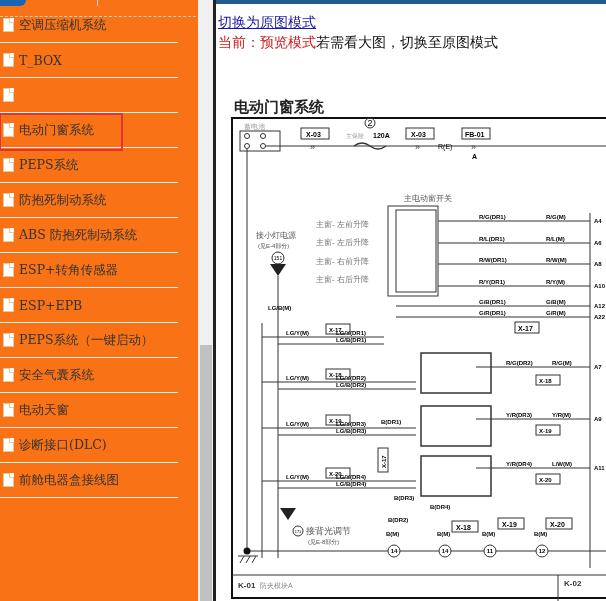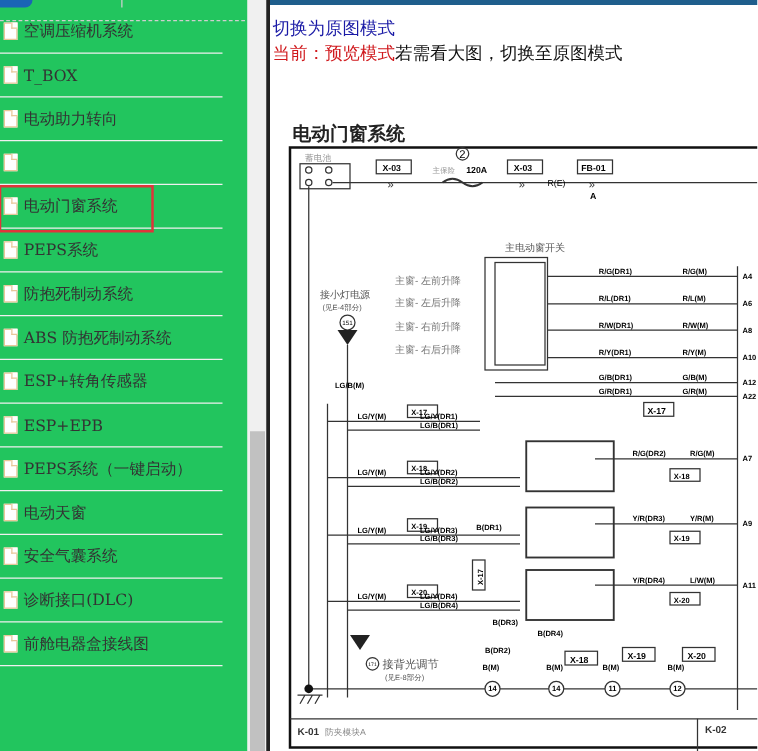--- a/index.html
+++ b/index.html
@@ -1,20 +1,20 @@
 <!DOCTYPE html>
 <html><head>
 <meta charset="utf-8">
 <style>
   html, body { margin:0; padding:0; }
   body { width:606px; height:601px; overflow:hidden; background:#fff; position:relative;
          font-family:"DejaVu Sans", sans-serif; }
 
   
-  .sidebar { position:absolute; left:0; top:0; width:198px; height:601px; background:#22c55e; overflow:hidden; }
+  .sidebar { position:absolute; left:0; top:0; width:198px; height:601px; background:#f97316; overflow:hidden; }
   .side-tab { position:absolute; left:0; top:-8px; width:26px; height:14px; background:#1a64b5; border-radius:0 0 6px 0; }
   .side-top-dash { position:absolute; left:0; top:16px; width:196px; border-top:1px dashed #cfcfcf; }
   .side-vline { position:absolute; left:97px; top:0; height:6px; border-left:1px solid #cfcfcf; }
   .side-list { position:absolute; left:0; top:8px; width:178px; margin:0; padding:0; list-style:none; }
   .side-item { height:34px; display:flex; align-items:center; border-bottom:1px solid #f0f0f0; cursor:pointer; }
   .file-icon { width:11px; height:14px; margin-left:3px; margin-right:5px; position:relative;
                border:1px solid #e8c79a; background:#fff; box-sizing:border-box; }
   .file-icon::after { content:""; position:absolute; right:-1px; top:-1px; width:4px; height:4px;
                background:#fff; border-left:1px solid #e8c79a; border-bottom:1px solid #e8c79a; }
   .side-label { font-family:"DejaVu Serif", serif; font-size:12.5px; color:#333; white-space:nowrap; }
@@ -22,21 +22,21 @@
   .selected-box { position:absolute; left:-1px; top:0px; width:124px; height:38px; border:2px solid #e0343a; box-sizing:border-box; pointer-events:none; }
 
   
   .scroll-track { position:absolute; left:198px; top:0; width:15px; height:601px; background:#f0f0f0; }
   .scroll-thumb { position:absolute; left:200px; top:345px; width:12px; height:256px; background:#c1c1c1; }
 
   
   .divider { position:absolute; left:213px; top:0; width:3px; height:601px; background:#222; }
   .right { position:absolute; left:216px; top:0; width:390px; height:601px; background:#fff; overflow:hidden; }
   .topbar { position:absolute; left:0; top:0; width:390px; height:4px; background:#1f5e8c; }
-  .mode-link { position:absolute; left:2px; top:14px; font-family:"DejaVu Sans", sans-serif; font-size:14px; color:#1a1aa6; cursor:pointer; }
+  .mode-link { position:absolute; left:2px; top:14px; font-family:"DejaVu Sans", sans-serif; font-size:14px; color:#1a1aa6; text-decoration:underline; cursor:pointer; }
   .mode-status { position:absolute; left:2px; top:34px; font-size:14px; color:#111; white-space:nowrap; }
   .mode-status .red { color:#d0191d; }
 
   
   .diagram { position:absolute; left:0; top:88px; width:390px; height:513px; }
   .diag-title { position:absolute; left:18px; top:10px; font-size:15px; color:#222; font-weight:bold; }
   svg text { font-family:"Liberation Sans", sans-serif; }
 </style>
 </head>
 <body>
@@ -49,24 +49,20 @@
     <li class="side-item">
         <span class="file-icon"></span>
         <span class="side-label">空调压缩机系统</span>
       </li>
     <li class="side-item">
         <span class="file-icon"></span>
         <span class="side-label">T_BOX</span>
       </li>
     <li class="side-item">
         <span class="file-icon"></span>
-        <span class="side-label">电动助力转向</span>
-      </li>
-    <li class="side-item">
-        <span class="file-icon"></span>
       </li>
     <li class="side-item selected">
         <span class="selected-box"></span>
         <span class="file-icon"></span>
         <span class="side-label">电动门窗系统</span>
       </li>
     <li class="side-item">
         <span class="file-icon"></span>
         <span class="side-label">PEPS系统</span>
       </li>
@@ -85,25 +81,25 @@
     <li class="side-item">
         <span class="file-icon"></span>
         <span class="side-label">ESP+EPB</span>
       </li>
     <li class="side-item">
         <span class="file-icon"></span>
         <span class="side-label">PEPS系统（一键启动）</span>
       </li>
     <li class="side-item">
         <span class="file-icon"></span>
+        <span class="side-label">安全气囊系统</span>
+      </li>
+    <li class="side-item">
+        <span class="file-icon"></span>
         <span class="side-label">电动天窗</span>
-      </li>
-    <li class="side-item">
-        <span class="file-icon"></span>
-        <span class="side-label">安全气囊系统</span>
       </li>
     <li class="side-item">
         <span class="file-icon"></span>
         <span class="side-label">诊断接口(DLC)</span>
       </li>
     <li class="side-item">
         <span class="file-icon"></span>
         <span class="side-label">前舱电器盒接线图</span>
       </li>
 

